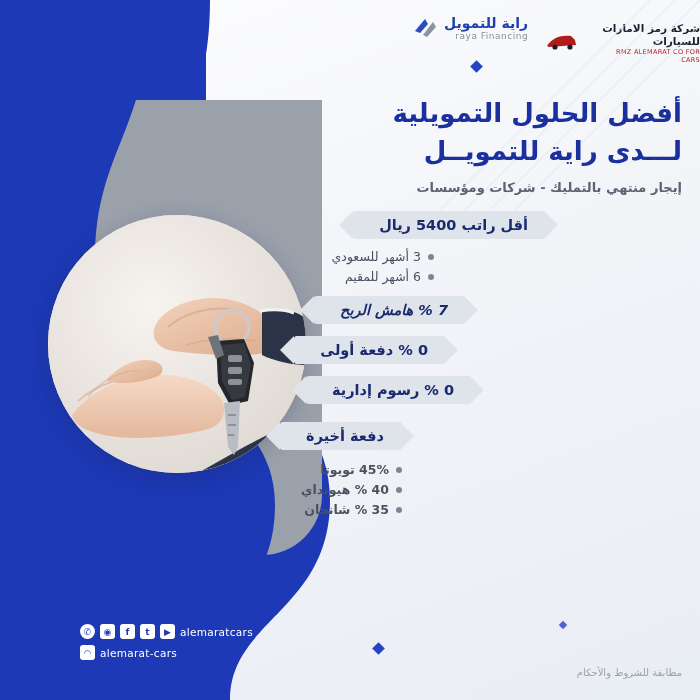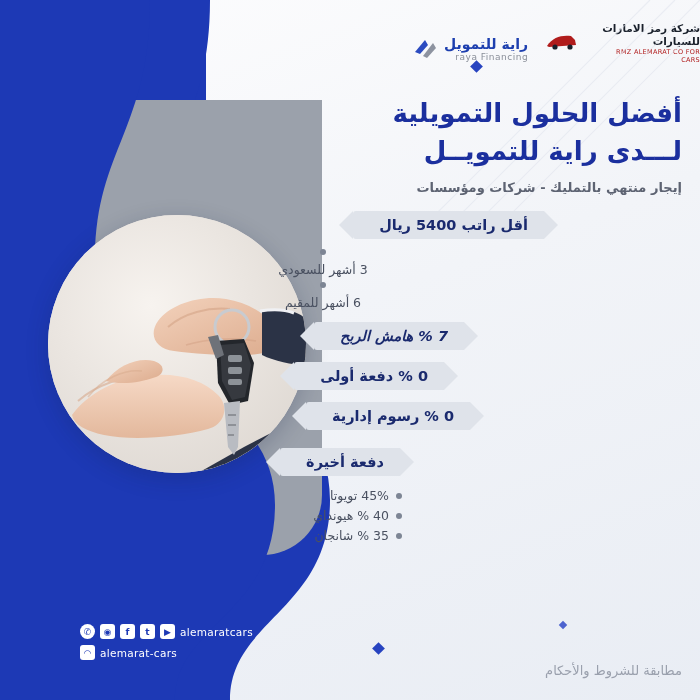--- a/index.html
+++ b/index.html
@@ -36,21 +36,21 @@
 
   
   .diag-lines{position:absolute;right:0;top:0;width:330px;height:220px;z-index:2;opacity:.55;}
 
   
   .diamond{position:absolute;width:9px;height:9px;background:#2743c0;transform:rotate(45deg);z-index:6;}
   .diamond.d1{left:472px;top:62px;}
   .diamond.d2{left:374px;top:644px;}
   .diamond.d3{left:560px;top:622px;width:6px;height:6px;background:#4d63cf;}
   .logo-raya{
-    position:absolute;left:412px;top:36px;text-align:right;direction:rtl;
+    position:absolute;left:412px;top:15px;text-align:right;direction:rtl;
     display:flex;align-items:flex-start;gap:6px;
   }
   .logo-raya .txt .ar{font-size:14px;font-weight:bold;color:#1d3faf;line-height:1.15;}
   .logo-raya .txt .en{font-size:9px;color:#8a8f99;letter-spacing:.5px;}
   .logo-raya .mark{width:26px;height:26px;position:relative;}
   .logo-emarat{
     position:absolute;left:545px;top:22px;display:flex;align-items:center;gap:22px;direction:rtl;
   }
   .logo-emarat .txt{text-align:right;}
   .logo-emarat .txt .ar{font-size:10.5px;font-weight:bold;color:#19202b;line-height:1.2;}
@@ -94,21 +94,21 @@
   .ribbon::after{
     content:"";position:absolute;left:-14px;top:0;width:0;height:0;
     border-top:14px solid transparent;border-bottom:14px solid transparent;
     border-right:14px solid #dfe3ea;
   }
   .row{display:flex;justify-content:flex-start;}
 
   .bullets{margin:6px 28px 12px 0;}
   .bullet{
     display:flex;align-items:center;gap:7px;justify-content:flex-start;
-    color:#4a5161;font-size:12.5px;margin-bottom:5px;direction:rtl;flex-direction:column;
+    color:#4a5161;font-size:12.5px;margin-bottom:5px;direction:rtl;
   }
   .bullet .dot{width:6px;height:6px;background:#7d8594;border-radius:50%;flex:none;}
 
   .brands{margin:8px 30px 0 0;}
   .brand{
     display:flex;align-items:center;gap:7px;color:#4a5161;font-size:12.5px;
     margin-bottom:5px;direction:rtl;
   }
   .brand .dot{width:6px;height:6px;background:#7d8594;border-radius:50%;flex:none;}
 
@@ -120,21 +120,21 @@
   .ico{
     width:15px;height:15px;border-radius:3px;background:#ffffff;color:#1d39b5;
     display:flex;align-items:center;justify-content:center;font-size:9px;font-weight:bold;
     flex:none;
   }
   .ico.circle{border-radius:50%;}
   .handle{color:#ffffff;font-size:10.5px;letter-spacing:.3px;}
   .handle2{color:#ffffff;font-size:10.5px;letter-spacing:.3px;}
 
   .terms{
-    position:absolute;right:18px;bottom:22px;color:#9aa0ad;font-size:13px;z-index:12;
+    position:absolute;right:18px;bottom:22px;color:#9aa0ad;font-size:10px;z-index:12;
     direction:rtl;
   }
   .watermark{
     position:absolute;right:18px;bottom:30px;z-index:11;opacity:.45;
   }
 </style>
 </head>
 <body>
 
 <div class="poster">
@@ -271,21 +271,21 @@
         <div class="ribbon">0 % دفعة أولى</div>
       </div>
 
       <div class="row" style="margin-right:212px;margin-top:8px;">
         <div class="ribbon">0 % رسوم إدارية</div>
       </div>
 
       <div class="row" style="margin-right:282px;margin-top:14px;">
         <div class="ribbon">دفعة أخيرة</div>
       </div>
-      <div class="brands" style="margin-right:280px;">
+      <div class="brands" style="margin-right:280px;font-weight:bold;">
         <div class="brand">
           <span class="dot"></span>
           <span>45% تويوتا</span>
         </div>
         <div class="brand">
           <span class="dot"></span>
           <span>40 % هيونداي</span>
         </div>
         <div class="brand">
           <span class="dot"></span>

